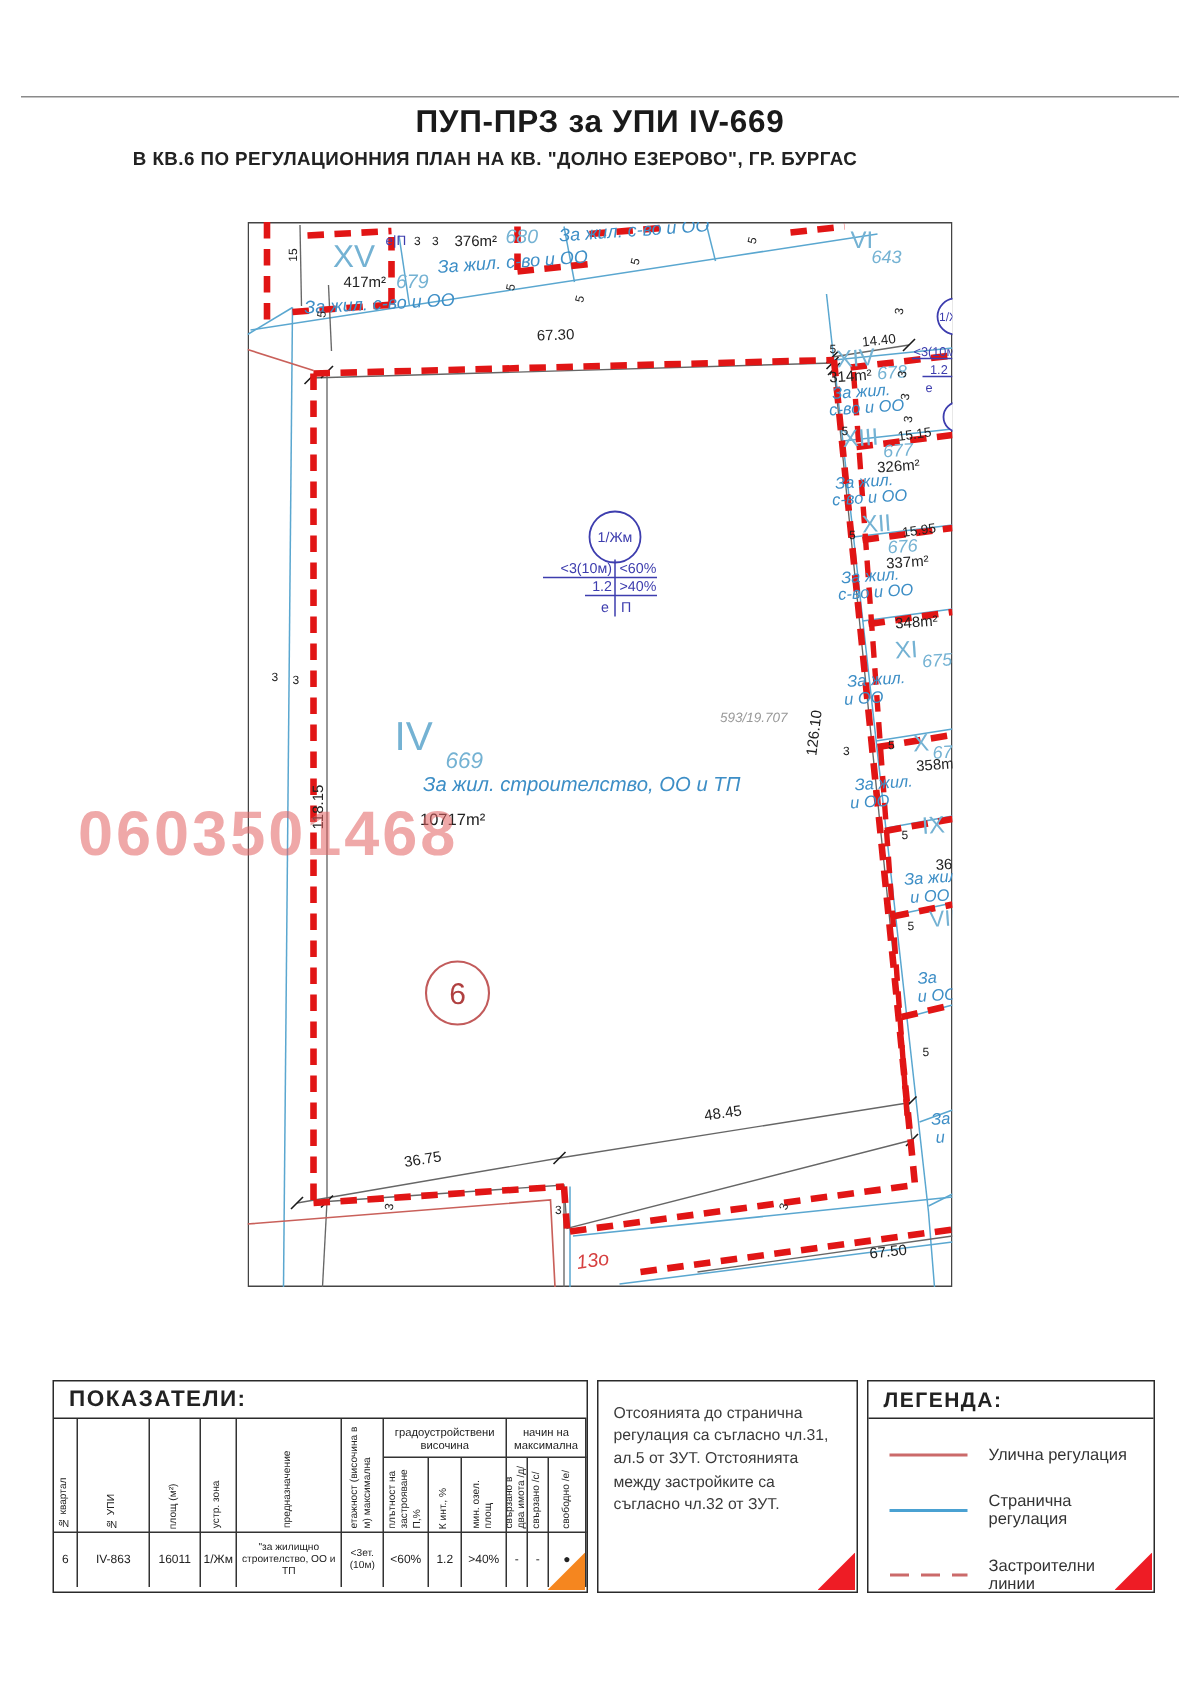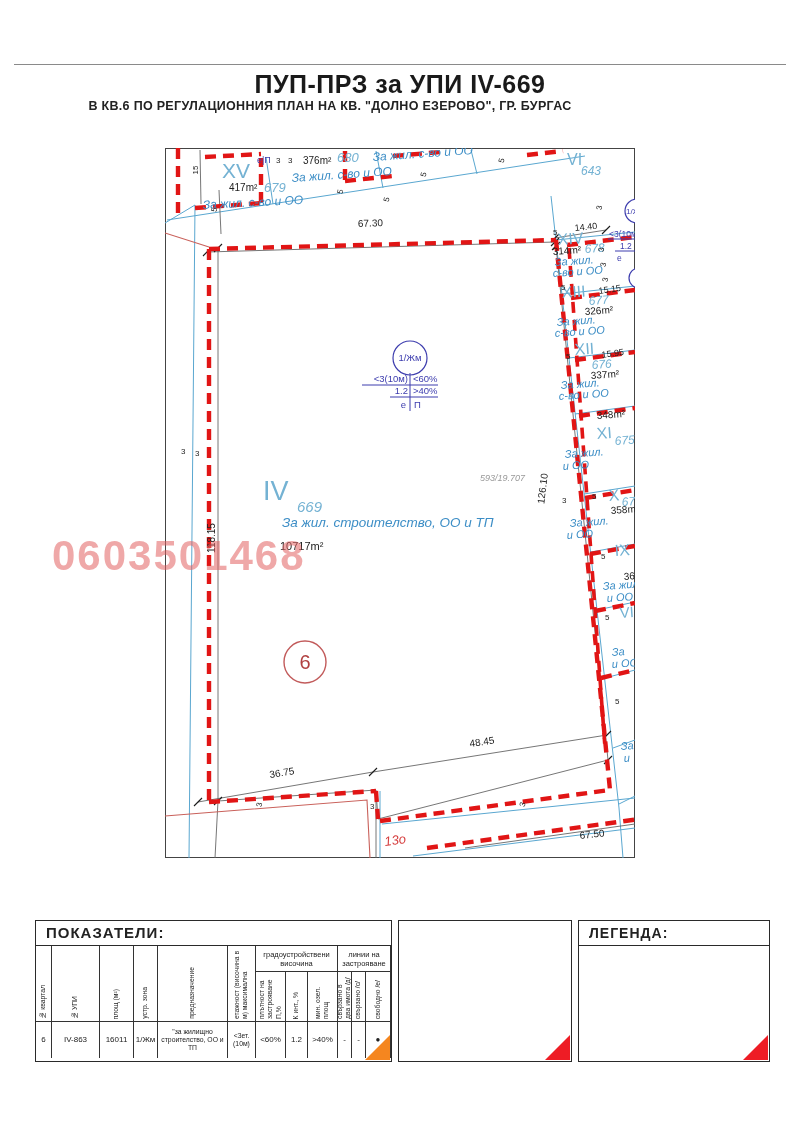--- a/index.html
+++ b/index.html
@@ -1,18 +1,18 @@
 <!DOCTYPE html>
 <html><head>
 <meta charset="utf-8">
 <style>
   html,body{margin:0;padding:0;background:#fff;}
   body{width:800px;height:1132px;position:relative;font-family:"Liberation Sans",sans-serif;color:#222;overflow:hidden;}
   .top-rule{position:absolute;left:14px;top:64px;width:772px;height:1px;background:#8a8a8a;}
-  .title{position:absolute;left:0;top:70px;width:800px;text-align:center;font-size:25px;font-weight:bold;letter-spacing:.5px;color:#1a1a1a;}
+  .title{position:absolute;left:0;top:70px;width:800px;text-align:center;font-size:21px;font-weight:bold;letter-spacing:.5px;color:#1a1a1a;}
   .subtitle{position:absolute;left:0;top:99px;width:660px;text-align:center;font-size:12.5px;font-weight:600;letter-spacing:.3px;color:#222;}
   #map-svg{position:absolute;left:165px;top:148px;}
   .frame{fill:#fff;stroke:#444;stroke-width:1;}
   .blue path{stroke:#5aa7d0;stroke-width:1;fill:none;}
   .gray path{stroke:#666;stroke-width:.9;fill:none;}
   .gray path.tick{stroke:#1a1a1a;stroke-width:1.1;}
   .redthin path{stroke:#c9605a;stroke-width:1.1;fill:none;}
   .dash path{stroke:#e11515;stroke-width:4.4;fill:none;stroke-dasharray:11 7;}
   .dash path.conn{stroke-width:3.6;}
   .dkl path{stroke:#3d3dae;stroke-width:1;fill:none;}
@@ -271,21 +271,21 @@
     <div class="h6" style="grid-column:4">
         <span class="vt">устр. зона</span>
       </div>
     <div class="h6" style="grid-column:5">
         <span class="vt">предназначение</span>
       </div>
     <div class="h6" style="grid-column:6">
         <span class="vt">етажност (височина в м) максимална</span>
       </div>
     <div class="grp g1">градоустройствени височина</div>
-    <div class="grp g2">линии на застрояване</div>
+    <div class="grp g2">начин на максимална</div>
     <div class="h3" style="grid-column:7">
         <span class="vt">плътност на застрояване П,%</span>
       </div>
     <div class="h3" style="grid-column:8">
         <span class="vt">К инт., %</span>
       </div>
     <div class="h3" style="grid-column:9">
         <span class="vt">мин. озел. площ</span>
       </div>
     <div class="h3" style="grid-column:10">
@@ -307,19 +307,34 @@
     <div class="val" style="grid-column:8">1.2</div>
     <div class="val" style="grid-column:9">&gt;40%</div>
     <div class="val" style="grid-column:10">-</div>
     <div class="val" style="grid-column:11">-</div>
     <div class="val" style="grid-column:12">●</div>
   </div>
   <div class="corner orange"></div>
 </div>
 
 <div class="box" id="box-nb">
+  <div class="nb-body">Отсоянията до странична регулация са съгласно чл.31, ал.5 от ЗУТ. Отстоянията между застройките са съгласно чл.32 от ЗУТ.</div>
   <div class="corner red"></div>
 </div>
 
 <div class="box" id="box-lg">
   <div class="box-title">ЛЕГЕНДА:</div>
+  <div class="lg-rows">
+    <div class="lg-row">
+      <div class="sw sw-red"></div>
+      <div class="lg-label">Улична регулация</div>
+    </div>
+    <div class="lg-row">
+      <div class="sw sw-blue"></div>
+      <div class="lg-label">Странична регулация</div>
+    </div>
+    <div class="lg-row">
+      <div class="sw sw-dash"></div>
+      <div class="lg-label">Застроителни линии</div>
+    </div>
+  </div>
   <div class="corner red"></div>
 </div>
 
 </body></html>

